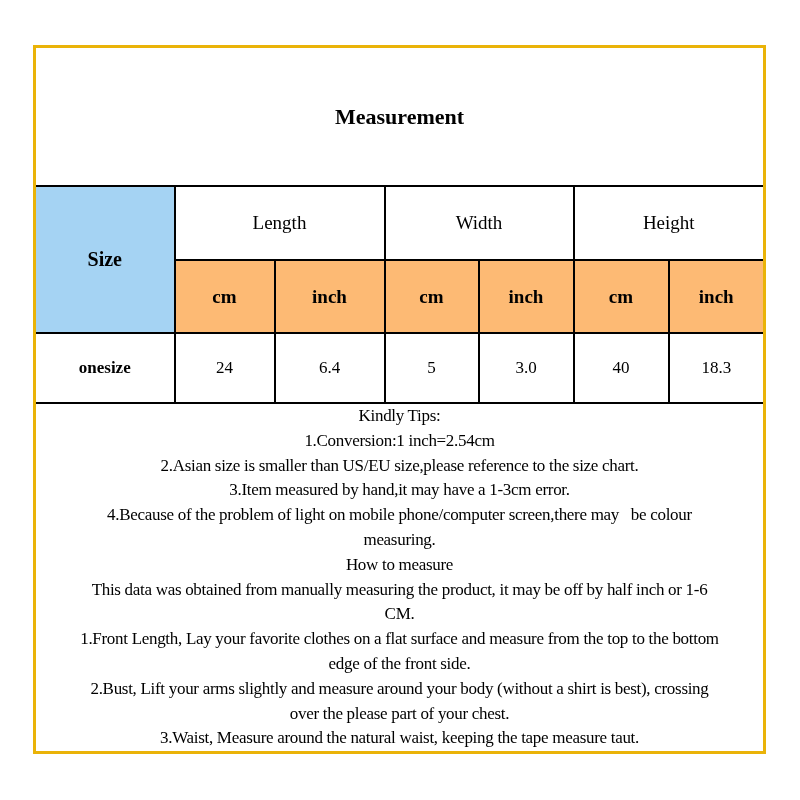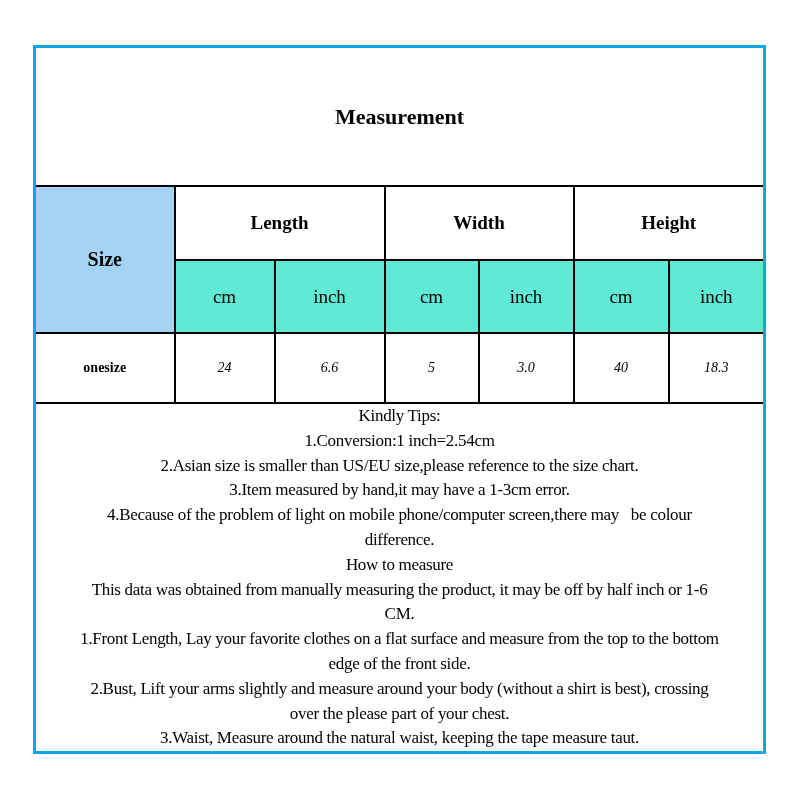--- a/index.html
+++ b/index.html
@@ -14,21 +14,21 @@
   .sheet {
     position: absolute;
     left: 33px;
     top: 45px;
     width: 730px;
   }
   table.size-chart {
     width: 730px;
     table-layout: fixed;
     border-collapse: collapse;
-    border: 3px solid #0ea5e9;
+    border: 3px solid #eab308;
   }
   table.size-chart td {
     border: 2px solid #000000;
     text-align: center;
     vertical-align: middle;
     padding: 0;
     overflow: hidden;
   }
   td.title-cell {
     height: 137px;
@@ -37,37 +37,36 @@
   }
   td.size-cell {
     background: #a5d3f3;
     font-size: 20px;
     font-weight: bold;
     margin-left: 44px;
   }
   td.group-cell {
     height: 72px;
     font-size: 19px;
-    font-weight: bold;
+    font-weight: normal;
   }
   td.unit-cell {
     height: 71px;
-    background: #5eead4;
+    background: #fdba74;
     font-size: 19px;
-    font-weight: normal;
+    font-weight: bold;
   }
   td.row-label-cell {
     height: 68px;
-    font-size: 14px;
+    font-size: 17px;
     font-weight: bold;
   }
   td.value-cell {
     height: 68px;
-    font-size: 14px;
-    font-style: italic;
+    font-size: 17px;
   }
   td.tips-cell {
     height: 345px;
     text-align: left;
     vertical-align: top;
     padding: 2px 3px 0 4px;
   }
   .tips-line {
     font-size: 17px;
     line-height: 24.8px;
@@ -107,35 +106,35 @@
       <td class="unit-cell">inch</td>
       <td class="unit-cell">cm</td>
       <td class="unit-cell">inch</td>
       <td class="unit-cell">cm</td>
       <td class="unit-cell">inch</td>
     </tr>
 
     <tr>
       <td class="row-label-cell">onesize</td>
       <td class="value-cell">24</td>
-      <td class="value-cell">6.6</td>
+      <td class="value-cell">6.4</td>
       <td class="value-cell">5</td>
       <td class="value-cell">3.0</td>
       <td class="value-cell">40</td>
       <td class="value-cell">18.3</td>
     </tr>
 
     <tr>
       <td class="tips-cell" colspan="7">
         <div class="tips-line">Kindly Tips:</div>
         <div class="tips-line">1.Conversion:1 inch=2.54cm</div>
         <div class="tips-line">2.Asian size is smaller than US/EU size,please reference to the size chart.</div>
         <div class="tips-line">3.Item measured by hand,it may have a 1-3cm error.</div>
         <div class="tips-line">4.Because of the problem of light on mobile phone/computer screen,there may   be colour</div>
-        <div class="tips-line">difference.</div>
+        <div class="tips-line">measuring.</div>
         <div class="tips-line">How to measure</div>
         <div class="tips-line">This data was obtained from manually measuring the product, it may be off by half inch or 1-6</div>
         <div class="tips-line">CM.</div>
         <div class="tips-line">1.Front Length, Lay your favorite clothes on a flat surface and measure from the top to the bottom</div>
         <div class="tips-line">edge of the front side.</div>
         <div class="tips-line">2.Bust, Lift your arms slightly and measure around your body (without a shirt is best), crossing</div>
         <div class="tips-line">over the please part of your chest.</div>
         <div class="tips-line">3.Waist, Measure around the natural waist, keeping the tape measure taut.</div>
       </td>
     </tr>

